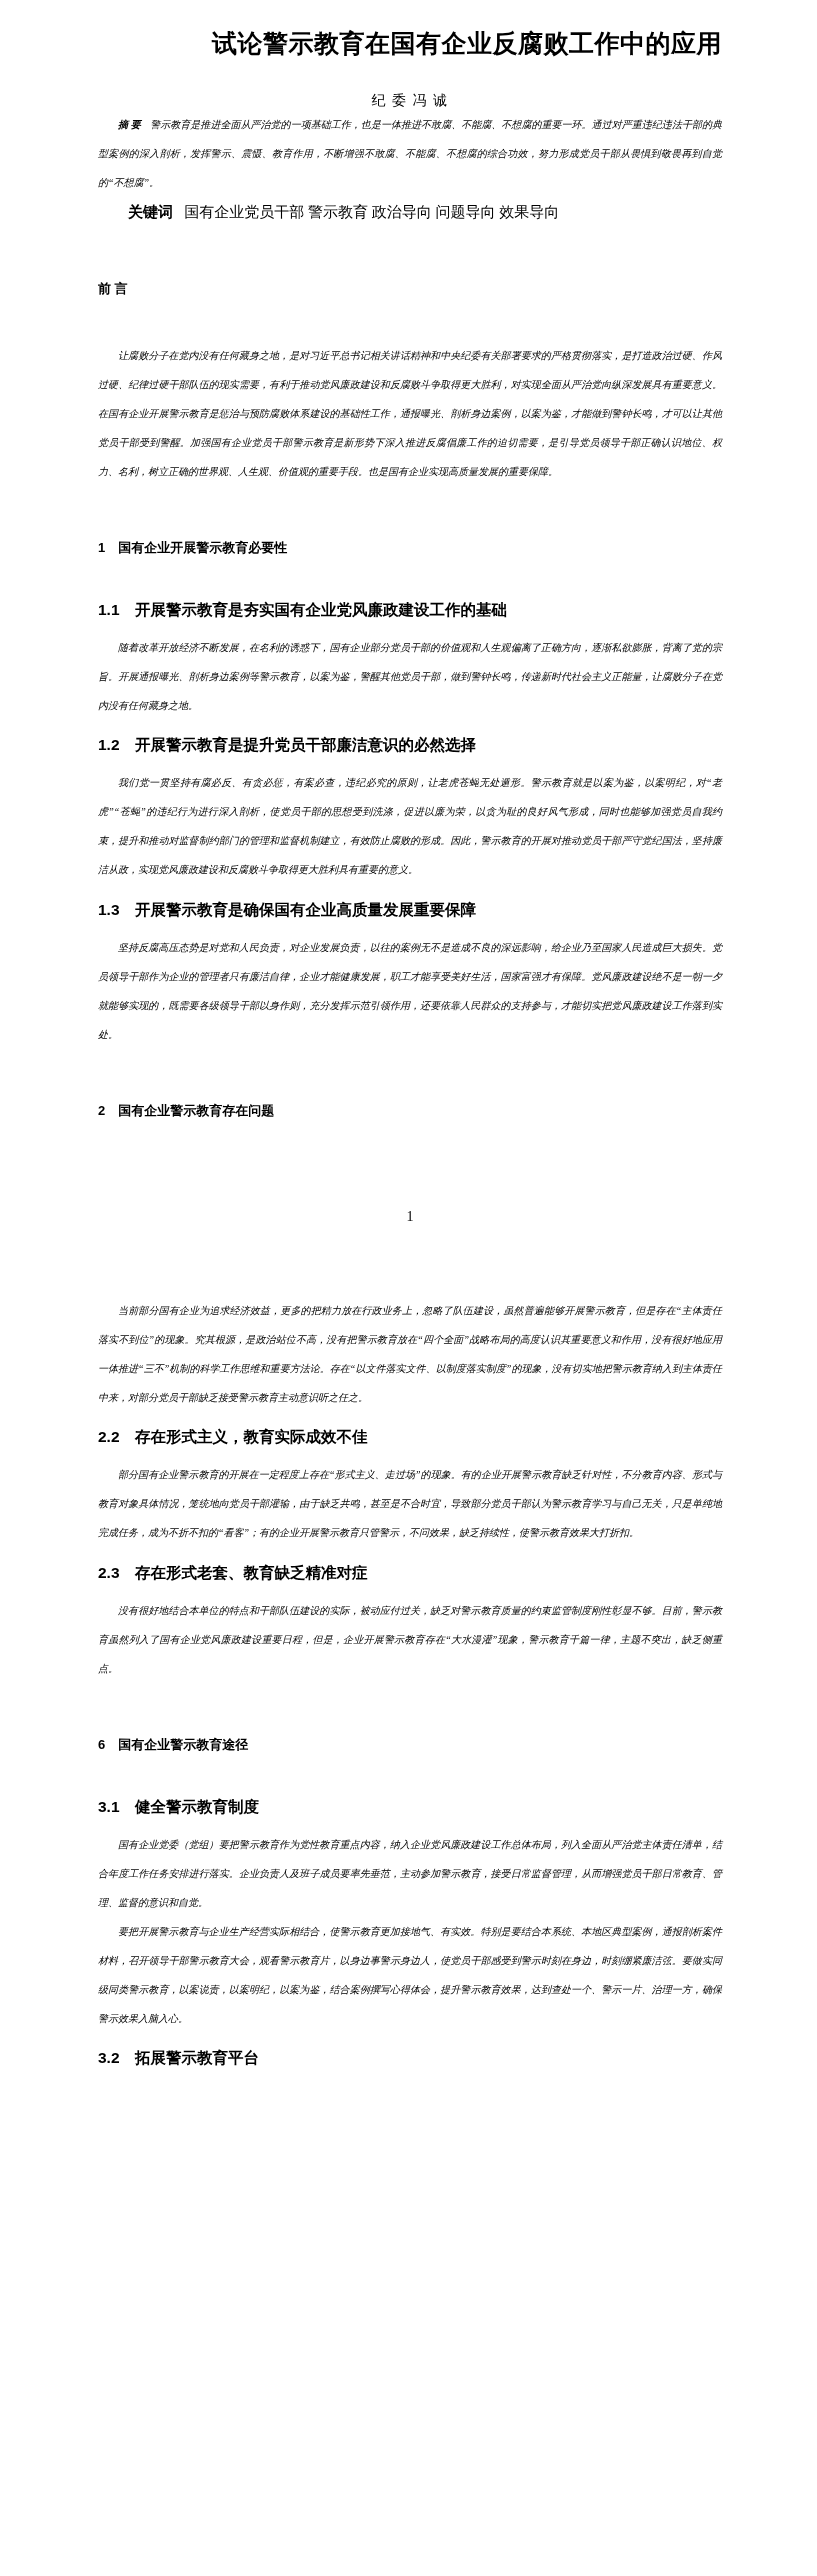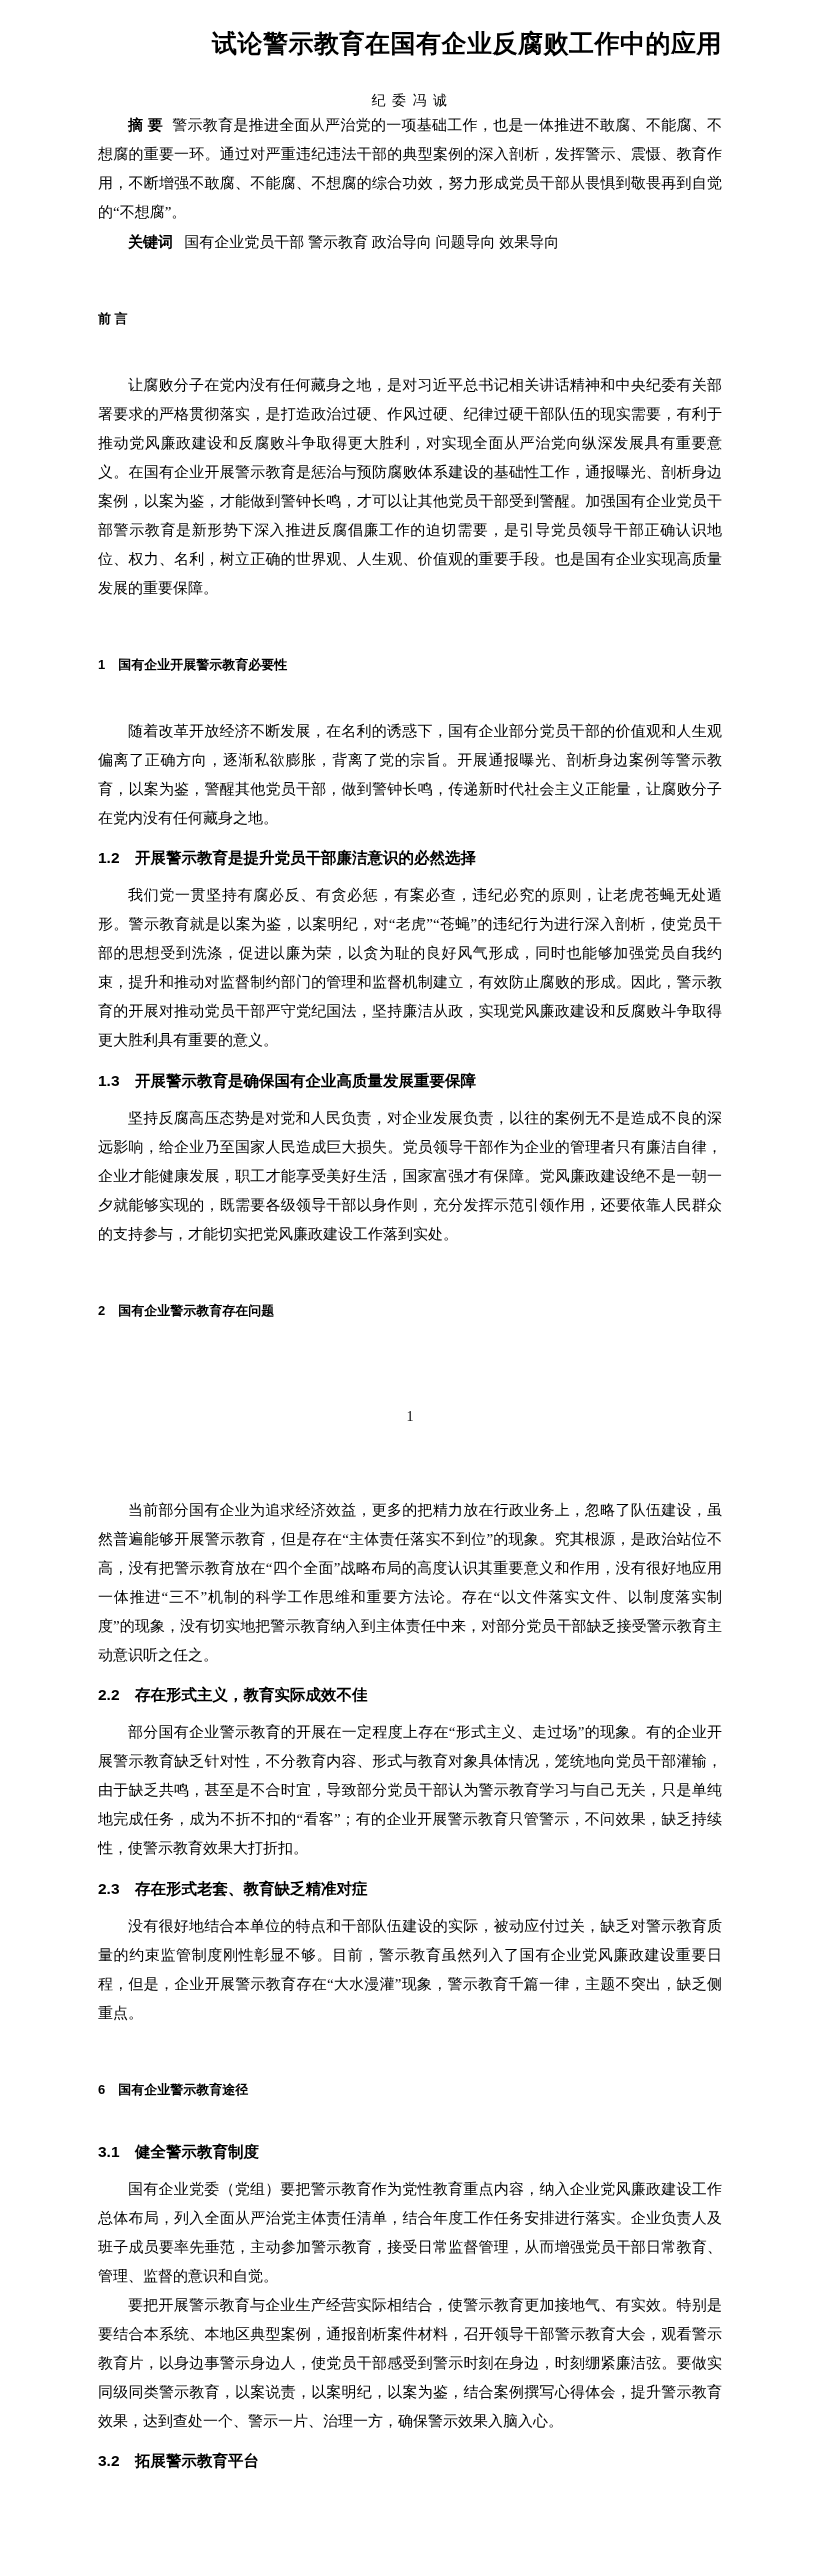--- a/index.html
+++ b/index.html
@@ -2,21 +2,21 @@
 <html style="font-size:8.2px"><head>
 <meta charset="utf-8">
 <title>Document</title>
 <style>
   html,body{margin:0;padding:0;background:#ffffff;color:#000000;}
   body{font-family:"Liberation Serif", serif;}
   .doc{width:818px;box-sizing:border-box;padding:15.5px 96px 20.6px 98px;background:#ffffff;}
   .paper-title{font-family:Liberation Mono, monospace;font-weight:bold;font-size:25px;line-height:33px;text-align:right;margin:13.4px 0 0 0;letter-spacing:0.5px;}
   .byline{font-size:14px;text-align:center;margin-top:30px;letter-spacing:1.5px;}
   .abstract{margin-top:46px;}
-  .para{font-size:15px;line-height:29px;text-align:justify;text-indent:2em;margin:0;}
+  .para{font-size:10px;line-height:29px;text-align:justify;text-indent:2em;margin:0;font-style:italic;}
   .inline-label{font-family:"Liberation Sans", sans-serif;font-weight:bold;margin-right:9.3px;}
   .kwline{font-size:15px;line-height:29px;text-indent:2em;margin:0;}
   .kwline .inline-label{margin-right:11.3px;}
   .h-major{font-family:"Liberation Sans", sans-serif;font-weight:bold;font-size:13px;line-height:23px;margin:50px 0 41px 0;}
   .h-sub{font-family:"Liberation Sans", sans-serif;font-weight:bold;font-size:15.5px;line-height:20.6px;margin:15.5px 0 12.4px 0;}
   .pagenum{font-size:14px;text-align:center;margin:87px 0 71px 0;}
 </style>
 </head>
 <body>
 
@@ -28,20 +28,21 @@
 
   <p class="para abstract"><span class="inline-label">摘  要</span><span>警示教育是推进全面从严治党的一项基础工作，也是一体推进不敢腐、不能腐、不想腐的重要一环。通过对严重违纪违法干部的典型案例的深入剖析，发挥警示、震慑、教育作用，不断增强不敢腐、不能腐、不想腐的综合功效，努力形成党员干部从畏惧到敬畏再到自觉的“不想腐”。</span></p>
 
   <p class="kwline"><span class="inline-label">关键词</span><span>国有企业党员干部  警示教育  政治导向  问题导向  效果导向</span></p>
 
   <h2 class="h-major">前  言</h2>
   <p class="para">让腐败分子在党内没有任何藏身之地，是对习近平总书记相关讲话精神和中央纪委有关部署要求的严格贯彻落实，是打造政治过硬、作风过硬、纪律过硬干部队伍的现实需要，有利于推动党风廉政建设和反腐败斗争取得更大胜利，对实现全面从严治党向纵深发展具有重要意义。在国有企业开展警示教育是惩治与预防腐败体系建设的基础性工作，通报曝光、剖析身边案例，以案为鉴，才能做到警钟长鸣，才可以让其他党员干部受到警醒。加强国有企业党员干部警示教育是新形势下深入推进反腐倡廉工作的迫切需要，是引导党员领导干部正确认识地位、权力、名利，树立正确的世界观、人生观、价值观的重要手段。也是国有企业实现高质量发展的重要保障。</p>
 
   <h2 class="h-major">1　国有企业开展警示教育必要性</h2>
 
+  <h3 class="h-sub">1.1　开展警示教育是夯实国有企业党风廉政建设工作的基础</h3>
   <p class="para">随着改革开放经济不断发展，在名利的诱惑下，国有企业部分党员干部的价值观和人生观偏离了正确方向，逐渐私欲膨胀，背离了党的宗旨。开展通报曝光、剖析身边案例等警示教育，以案为鉴，警醒其他党员干部，做到警钟长鸣，传递新时代社会主义正能量，让腐败分子在党内没有任何藏身之地。</p>
 
   <h3 class="h-sub">1.2　开展警示教育是提升党员干部廉洁意识的必然选择</h3>
   <p class="para">我们党一贯坚持有腐必反、有贪必惩，有案必查，违纪必究的原则，让老虎苍蝇无处遁形。警示教育就是以案为鉴，以案明纪，对“老虎”“苍蝇”的违纪行为进行深入剖析，使党员干部的思想受到洗涤，促进以廉为荣，以贪为耻的良好风气形成，同时也能够加强党员自我约束，提升和推动对监督制约部门的管理和监督机制建立，有效防止腐败的形成。因此，警示教育的开展对推动党员干部严守党纪国法，坚持廉洁从政，实现党风廉政建设和反腐败斗争取得更大胜利具有重要的意义。</p>
 
   <h3 class="h-sub">1.3　开展警示教育是确保国有企业高质量发展重要保障</h3>
   <p class="para">坚持反腐高压态势是对党和人民负责，对企业发展负责，以往的案例无不是造成不良的深远影响，给企业乃至国家人民造成巨大损失。党员领导干部作为企业的管理者只有廉洁自律，企业才能健康发展，职工才能享受美好生活，国家富强才有保障。党风廉政建设绝不是一朝一夕就能够实现的，既需要各级领导干部以身作则，充分发挥示范引领作用，还要依靠人民群众的支持参与，才能切实把党风廉政建设工作落到实处。</p>
 
   <h2 class="h-major">2　国有企业警示教育存在问题</h2>
 

